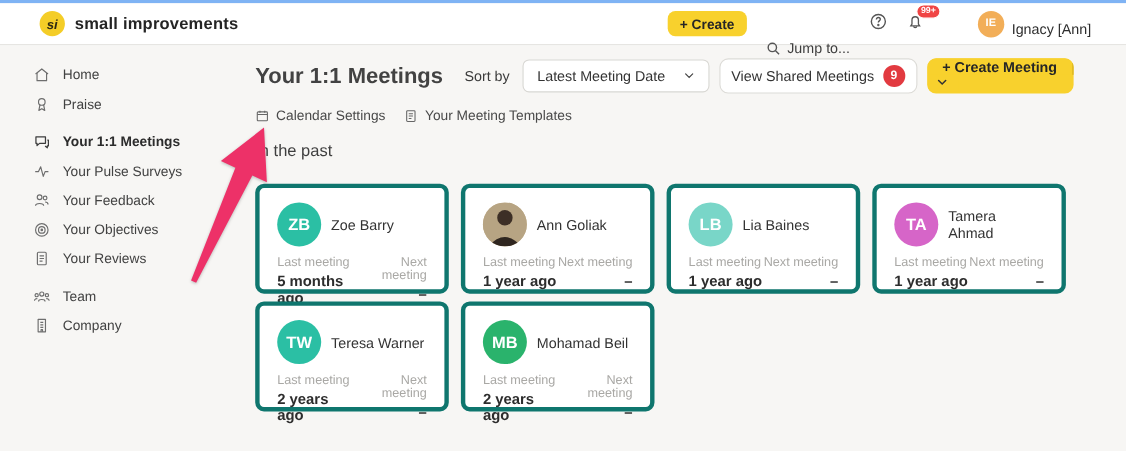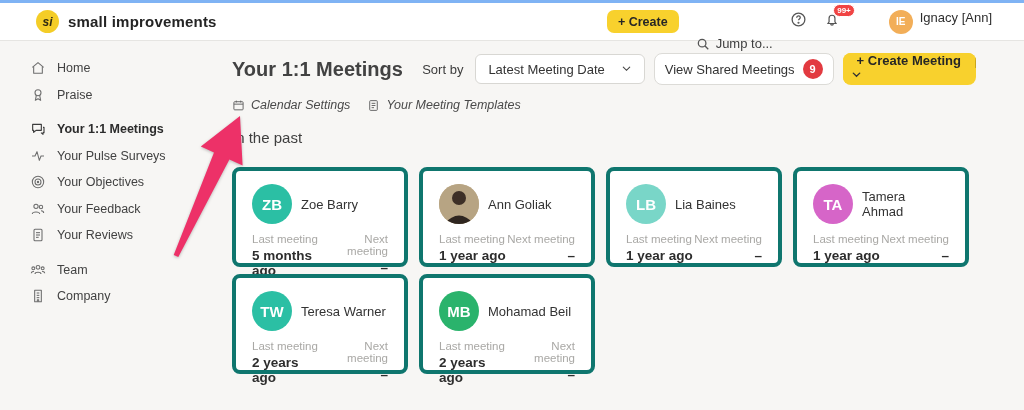--- a/index.html
+++ b/index.html
@@ -12,21 +12,21 @@
   
   .topbar { height:38px; background:#ffffff; border-bottom:1px solid #e6e5e2; display:flex; align-items:center; justify-content:space-between; padding:0 32px 0 36px; }
   .brand { display:flex; align-items:center; gap:9px; }
   .logo-circle { width:23px; height:23px; border-radius:50%; background:#f4cd27; display:flex; align-items:center; justify-content:center; font-style:italic; font-weight:bold; font-size:12px; color:#2f2a12; }
   .brand-name { font-weight:bold; font-size:15px; color:#242424; letter-spacing:.2px; }
   .topbar-right { display:flex; align-items:center; gap:17px; }
   .pill-create { background:#f8d12d; border:none; border-radius:7px; height:23px; padding:0 11px; font-weight:bold; font-size:12.5px; color:#262626; cursor:pointer; font-family:inherit; }
   .jump { display:flex; align-items:center; gap:6px; font-size:13px; color:#3e3e3e; cursor:pointer;margin-top:44px; }
   .iconbtn { display:flex; align-items:center; cursor:pointer; position:relative; }
   .bell-badge { position:absolute; top:-7px; left:9px; background:#f04444; color:#fff; font-size:8px; font-weight:bold; border-radius:7px; padding:1.5px 3.5px; border:1px solid #fff; line-height:1; }
-  .user { display:flex; align-items:flex-start; gap:7px; cursor:pointer;padding-left:32px; }
+  .user { display:flex; align-items:flex-end; gap:7px; cursor:pointer;padding-left:32px; }
   .user-avatar { width:24px; height:24px; border-radius:50%; background:#f2ae58; color:#fff; font-size:10px; font-weight:bold; display:flex; align-items:center; justify-content:center; }
   .user-name { font-size:13px; color:#2e2e2e; }
 
   
   .page { display:flex; }
   .sidebar { width:232px; padding:14px 0 0 30px; flex-shrink:0; }
   .nav-item { display:flex; align-items:center; gap:11px; height:26.5px; font-size:12.5px; color:#424242; cursor:pointer; white-space:nowrap; }
   .nav-item.active { font-weight:bold; color:#2c2c2c; }
   .nav-gap { height:8px; }
   .nav-icon { width:16px; height:16px; display:flex; align-items:center; justify-content:center; flex-shrink:0; }
@@ -37,21 +37,21 @@
   .page-title { font-size:20px; font-weight:bold; color:#424242; }
   .controls { display:flex; align-items:center; gap:9px; }
   .sortby { font-size:13px; color:#3c3c3c; margin-right:3px; }
   .select { height:30px; background:#fff; border:1px solid #d8d7d3; border-radius:6px; display:flex; align-items:center; gap:16px; padding:0 12px; font-size:13px; color:#333; cursor:pointer;text-align:right; }
   .btn-shared { height:32px; background:#fff; border:1px solid #dcdbd7; border-radius:8px; display:flex; align-items:center; gap:8px; padding:0 10px; font-size:13px; color:#333; cursor:pointer; font-family:inherit; }
   .badge-9 { width:20px; height:20px; border-radius:50%; background:#e23a40; color:#fff; font-size:11px; font-weight:bold; display:flex; align-items:center; justify-content:center; }
   .split-btn { display:flex; height:32px; border-radius:8px; overflow:hidden; background:#f8d12d;flex-direction:column; }
   .split-main { background:#f8d12d; border:none; font-family:inherit; font-weight:bold; font-size:13px; color:#262626; padding:0 14px; cursor:pointer; border-right:1px solid #caa61a; }
   .split-caret { background:#f8d12d; border:none; width:28px; display:flex; align-items:center; justify-content:center; cursor:pointer; }
 
-  .links-row { display:flex; align-items:flex-end; gap:17px; margin-top:13px;font-style:italic; }
+  .links-row { display:flex; align-items:flex-end; gap:17px; margin-top:13px; }
   .linkitem { display:flex; align-items:center; gap:6px; font-size:12.5px; color:#4a4a4a; cursor:pointer; }
 
   .section-title { margin-top:17px; font-size:15px; color:#3f3f3f; }
 
   .cards { margin-top:21px; display:grid; grid-template-columns:repeat(4,176px); gap:7px 11px; }
   .card { background:#fff; border:4px solid #0f766e; border-radius:8px; padding:13px 16px 12px; height:100px; cursor:pointer; }
   .card-top { display:flex; align-items:center; gap:9px; }
   .avatar { width:40px; height:40px; border-radius:50%; color:#fff; font-size:15px; font-weight:bold; display:flex; align-items:center; justify-content:center; flex-shrink:0; overflow:hidden; }
   .card-name { font-size:13px; color:#333; }
   .card-meta { display:flex; justify-content:space-between; margin-top:9px; }
@@ -140,38 +140,38 @@
     <div class="nav-item">
       <span class="nav-icon">
           <svg width="16" height="16" viewBox="0 0 24 24" fill="none" stroke="#6e6e6e" stroke-width="1.6" stroke-linejoin="round">
             <polyline points="3,12 7.5,12 10.5,5.5 14,18.5 16.5,12 21,12"></polyline>
           </svg>
         </span>
       <span>Your Pulse Surveys</span>
     </div>
     <div class="nav-item">
       <span class="nav-icon">
+          <svg width="16" height="16" viewBox="0 0 24 24" fill="none" stroke="#6e6e6e" stroke-width="1.6" stroke-linejoin="round">
+            <circle cx="9" cy="8" r="3.2"></circle>
+            <path d="M3.5 19.5c0-4 11-4 11 0"></path>
+            <circle cx="16.5" cy="9" r="2.5"></circle>
+            <path d="M16.5 14.5c2.5 0 4 1.5 4 3.5"></path>
+          </svg>
+        </span>
+      <span>Your Feedback</span>
+    </div>
+    <div class="nav-item">
+      <span class="nav-icon">
           <svg width="16" height="16" viewBox="0 0 24 24" fill="none" stroke="#6e6e6e" stroke-width="1.6">
             <circle cx="12" cy="12" r="8.5"></circle>
             <circle cx="12" cy="12" r="4.5"></circle>
             <circle cx="12" cy="12" r="1" fill="#6e6e6e"></circle>
           </svg>
         </span>
       <span>Your Objectives</span>
-    </div>
-    <div class="nav-item">
-      <span class="nav-icon">
-          <svg width="16" height="16" viewBox="0 0 24 24" fill="none" stroke="#6e6e6e" stroke-width="1.6" stroke-linejoin="round">
-            <circle cx="9" cy="8" r="3.2"></circle>
-            <path d="M3.5 19.5c0-4 11-4 11 0"></path>
-            <circle cx="16.5" cy="9" r="2.5"></circle>
-            <path d="M16.5 14.5c2.5 0 4 1.5 4 3.5"></path>
-          </svg>
-        </span>
-      <span>Your Feedback</span>
     </div>
     <div class="nav-item">
       <span class="nav-icon">
           <svg width="16" height="16" viewBox="0 0 24 24" fill="none" stroke="#6e6e6e" stroke-width="1.6" stroke-linejoin="round">
             <rect x="6" y="3.5" width="12" height="17" rx="1.5"></rect>
             <line x1="9" y1="8.5" x2="15" y2="8.5"></line>
             <line x1="9" y1="12" x2="15" y2="12"></line>
             <line x1="9" y1="15.5" x2="13" y2="15.5"></line>
           </svg>
         </span>

